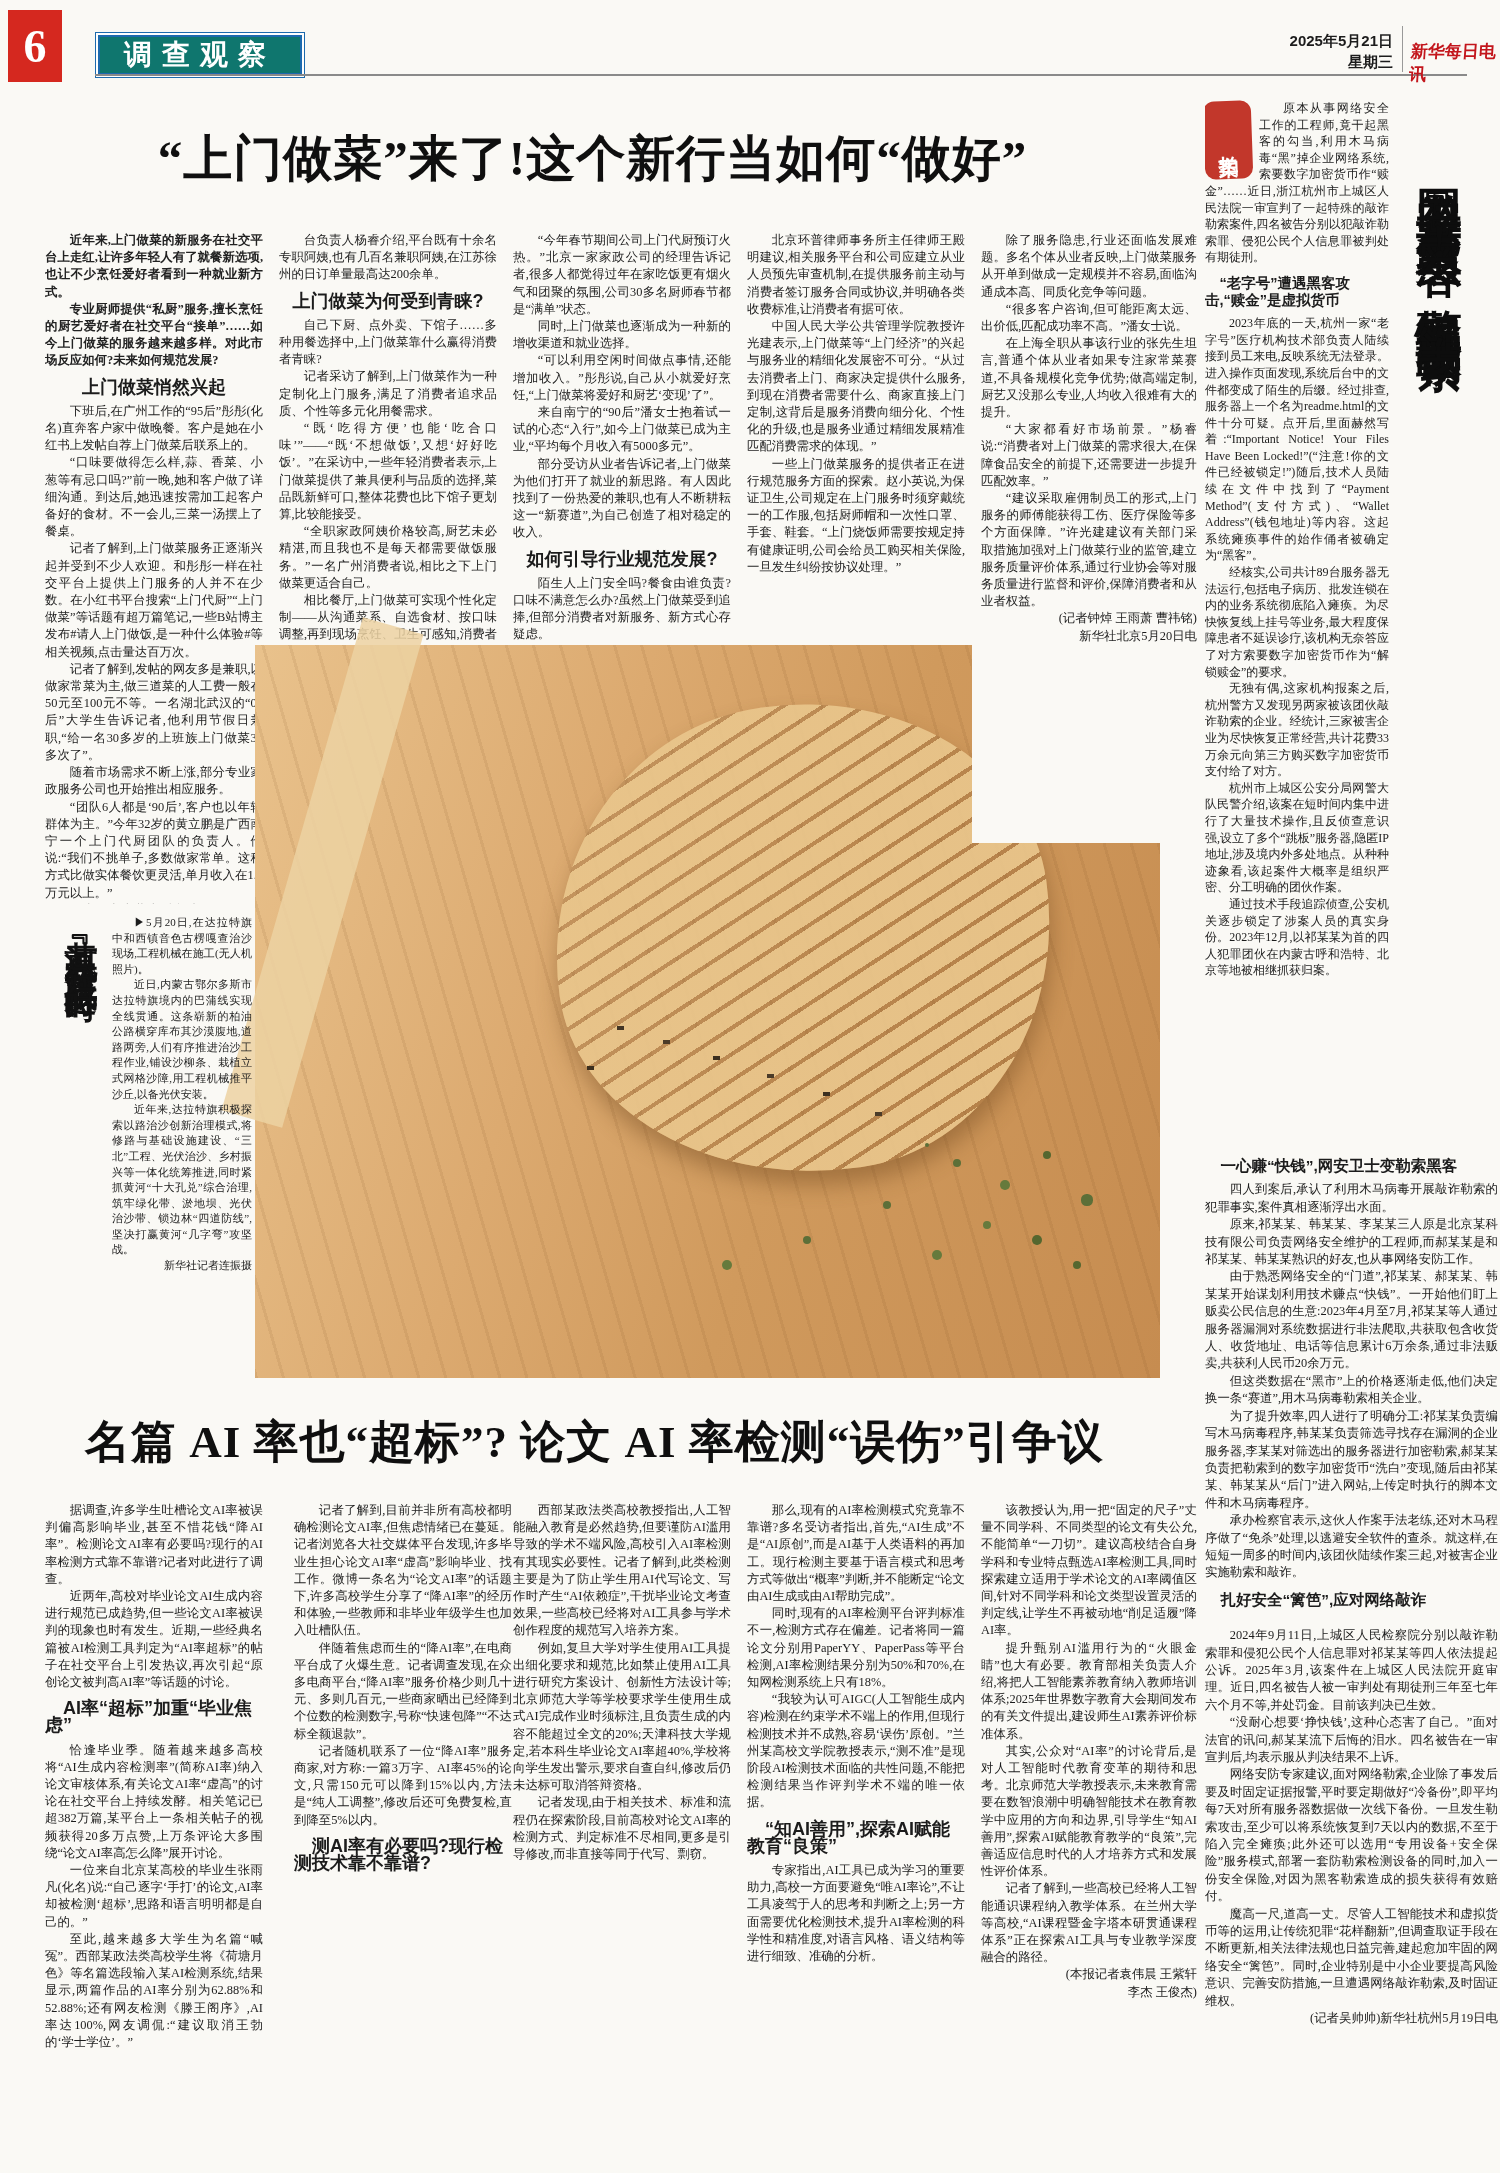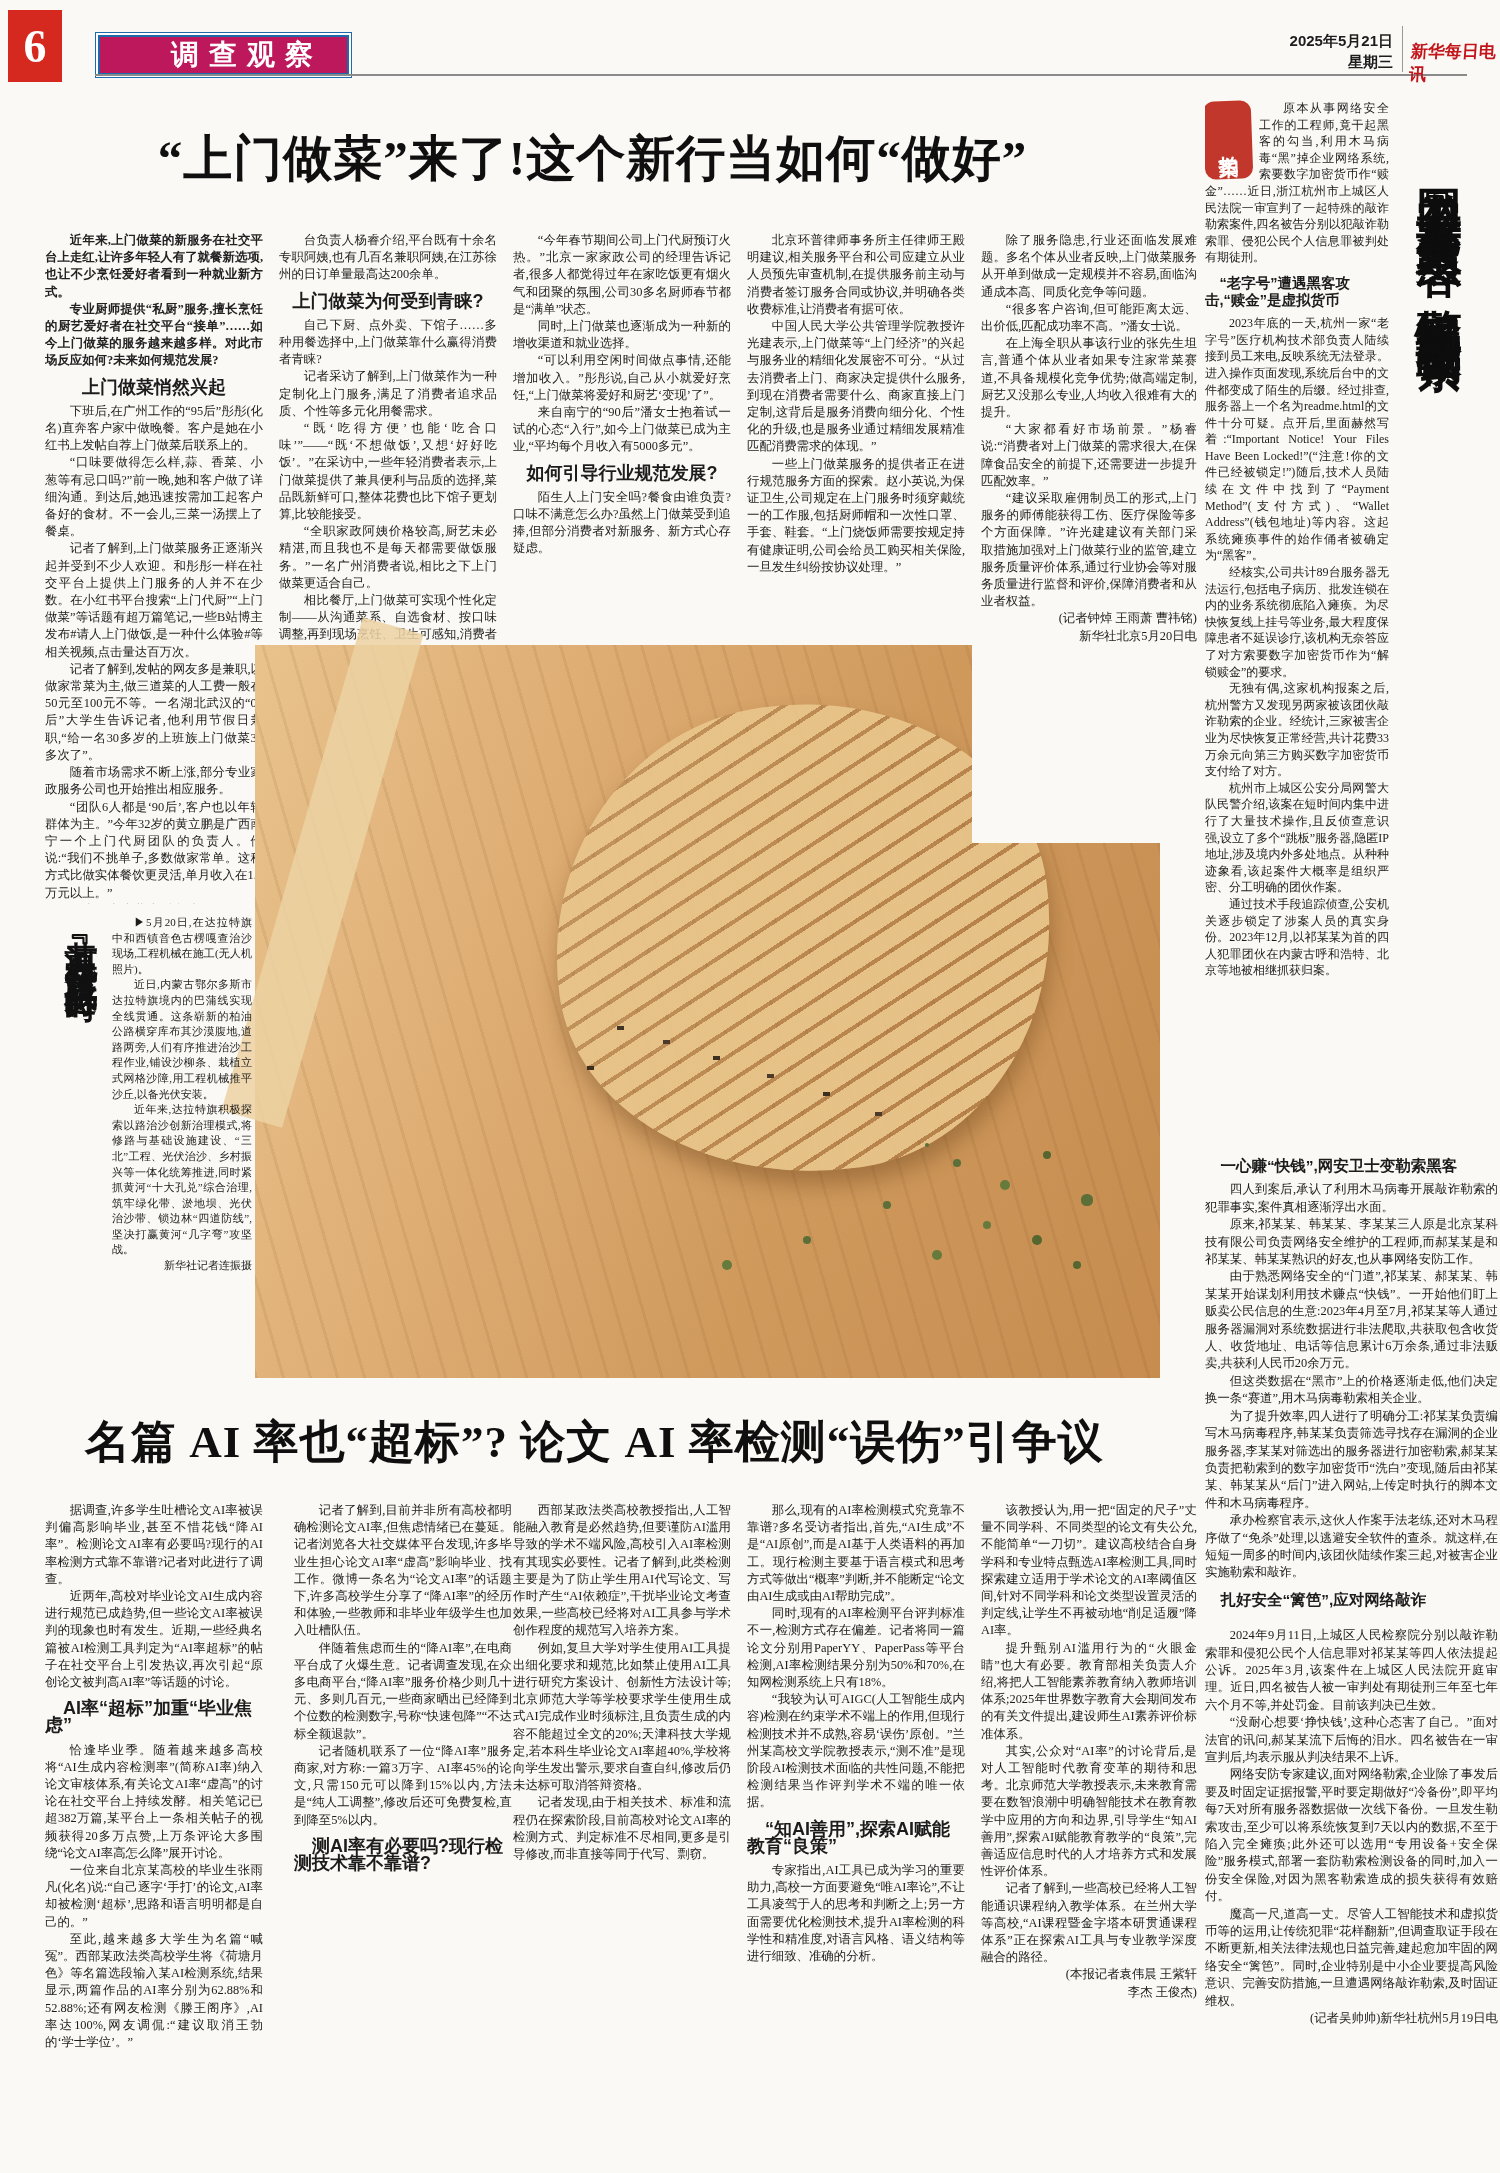--- a/index.html
+++ b/index.html
@@ -1,20 +1,20 @@
 <!DOCTYPE html>
 <html><head>
 <meta charset="utf-8">
 <style>
   html,body{margin:0;padding:0;}
   body{width:1500px;height:2173px;position:relative;background:#faf9f5;font-family:"Liberation Serif",serif;color:#1c1c1c;overflow:hidden;}
   .abs{position:absolute;}
   
   .pagenum{left:8px;top:10px;width:54px;height:72px;background:#d5281f;color:#fff;display:flex;align-items:center;justify-content:center;font-size:46px;font-weight:bold;font-family:"Liberation Serif",serif;}
-  .section-box{left:95px;top:32px;width:208px;height:44px;background:#be185d;color:#fff;display:flex;align-items:center;justify-content:center;font-size:28px;font-weight:bold;letter-spacing:10px;box-shadow:inset 0 0 0 2px #fff, inset 0 0 0 4px #1d6aad;border:1px solid #1d6aad;font-family:"Liberation Sans",sans-serif;padding-left:47px;}
+  .section-box{left:95px;top:32px;width:208px;height:44px;background:#0f766e;color:#fff;display:flex;align-items:center;justify-content:center;font-size:28px;font-weight:bold;letter-spacing:10px;box-shadow:inset 0 0 0 2px #fff, inset 0 0 0 4px #1d6aad;border:1px solid #1d6aad;font-family:"Liberation Sans",sans-serif;}
   .hrule{left:95px;top:74px;width:1372px;height:2px;background:#8a8a8a;}
   .datebox{left:1225px;top:30px;width:168px;text-align:right;font-size:15px;font-weight:bold;line-height:21px;font-family:"Liberation Sans",sans-serif;}
   .vdiv{left:1402px;top:26px;width:1px;height:46px;background:#999;}
   .masthead{left:1410px;top:40px;width:92px;font-size:17px;font-weight:bold;color:#c3161c;letter-spacing:0px;font-family:"Liberation Serif",serif;transform:skewX(-4deg);}
   
   .main-headline{left:55px;top:126px;width:1075px;text-align:center;font-size:49px;font-weight:bold;letter-spacing:1px;color:#0f0f0f;font-family:Liberation Serif, serif;}
   .col{font-size:12.4px;line-height:17.2px;text-align:justify;overflow:hidden;}
   .para{margin:0;text-indent:2em;}
   .para.lead{font-weight:600;color:#222;}
   .para.byline{text-align:right;text-indent:0;}
@@ -82,20 +82,21 @@
     <p class="para">记者采访了解到,上门做菜作为一种定制化上门服务,满足了消费者追求品质、个性等多元化用餐需求。</p>
     <p class="para">“既‘吃得方便’也能‘吃合口味’”——“既‘不想做饭’,又想‘好好吃饭’。”在采访中,一些年轻消费者表示,上门做菜提供了兼具便利与品质的选择,菜品既新鲜可口,整体花费也比下馆子更划算,比较能接受。</p>
     <p class="para">“全职家政阿姨价格较高,厨艺未必精湛,而且我也不是每天都需要做饭服务。”一名广州消费者说,相比之下上门做菜更适合自己。</p>
     <p class="para">相比餐厅,上门做菜可实现个性化定制——从沟通菜系、自选食材、按口味调整,再到现场烹饪、卫生可感知,消费者可对全过程进行把关。</p>
   </div>
 <div class="abs col" style="left:513px;top:232px;width:218px;height:408px;">
     <p class="para">“今年春节期间公司上门代厨预订火热。”北京一家家政公司的经理告诉记者,很多人都觉得过年在家吃饭更有烟火气和团聚的氛围,公司30多名厨师春节都是“满单”状态。</p>
     <p class="para">同时,上门做菜也逐渐成为一种新的增收渠道和就业选择。</p>
     <p class="para">“可以利用空闲时间做点事情,还能增加收入。”彤彤说,自己从小就爱好烹饪,“上门做菜将爱好和厨艺‘变现’了”。</p>
     <p class="para">来自南宁的“90后”潘女士抱着试一试的心态“入行”,如今上门做菜已成为主业,“平均每个月收入有5000多元”。</p>
+    <p class="para">部分受访从业者告诉记者,上门做菜为他们打开了就业的新思路。有人因此找到了一份热爱的兼职,也有人不断耕耘这一“新赛道”,为自己创造了相对稳定的收入。</p>
     <h4 class="colhead" style="margin: 9px 0px 7px;">如何引导行业规范发展?</h4>
     <p class="para">陌生人上门安全吗?餐食由谁负责?口味不满意怎么办?虽然上门做菜受到追捧,但部分消费者对新服务、新方式心存疑虑。</p>
   </div>
 <div class="abs col" style="left:747px;top:232px;width:218px;height:408px;">
     <p class="para">北京环普律师事务所主任律师王殿明建议,相关服务平台和公司应建立从业人员预先审查机制,在提供服务前主动与消费者签订服务合同或协议,并明确各类收费标准,让消费者有据可依。</p>
     <p class="para">中国人民大学公共管理学院教授许光建表示,上门做菜等“上门经济”的兴起与服务业的精细化发展密不可分。“从过去消费者上门、商家决定提供什么服务,到现在消费者需要什么、商家直接上门定制,这背后是服务消费向细分化、个性化的升级,也是服务业通过精细发展精准匹配消费需求的体现。”</p>
     <p class="para">一些上门做菜服务的提供者正在进行规范服务方面的探索。赵小英说,为保证卫生,公司规定在上门服务时须穿戴统一的工作服,包括厨师帽和一次性口罩、手套、鞋套。“上门烧饭师需要按规定持有健康证明,公司会给员工购买相关保险,一旦发生纠纷按协议处理。”</p>
   </div>
 
 <div class="abs photo">

